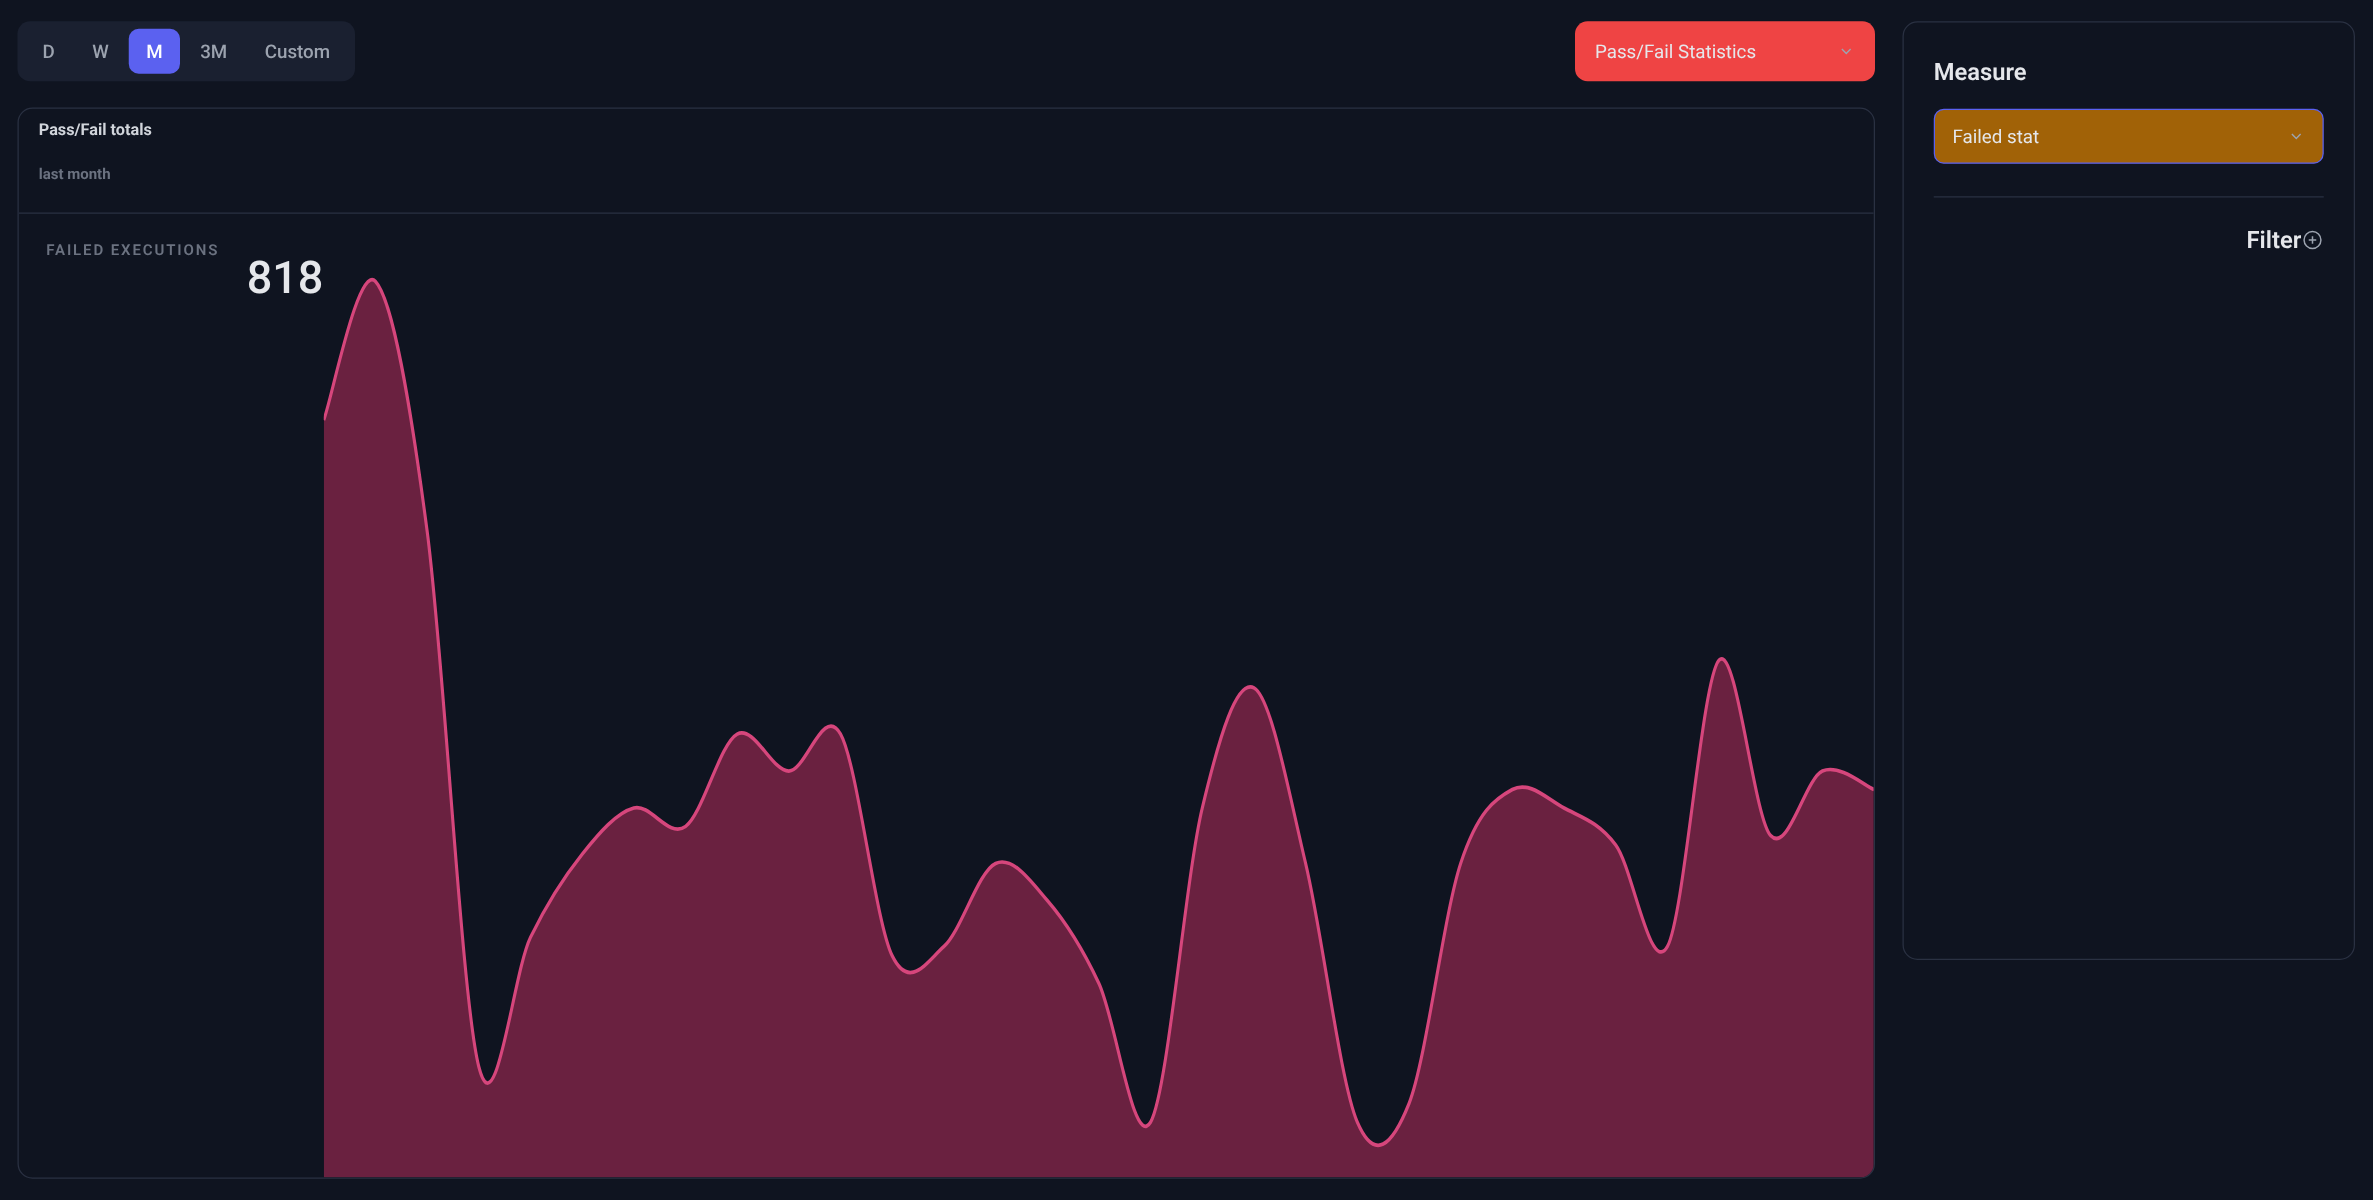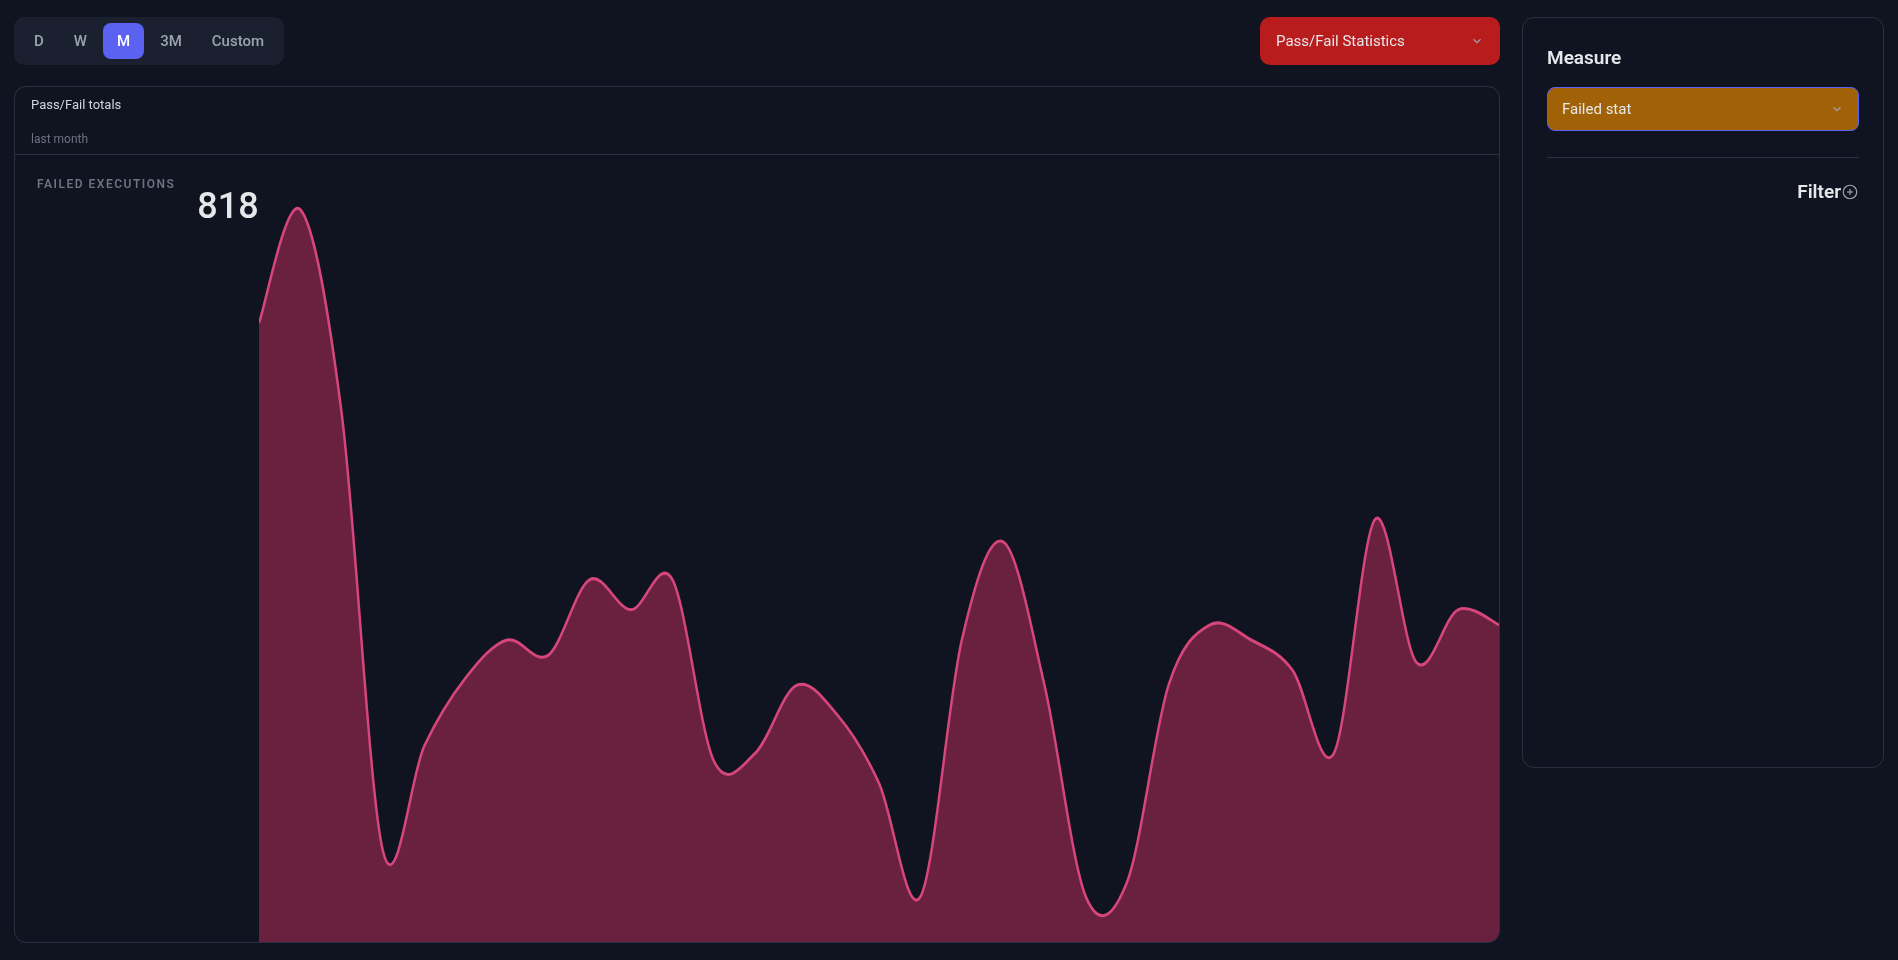--- a/index.html
+++ b/index.html
@@ -34,21 +34,21 @@
     justify-content: center;
     padding: 0 14px;
     font-size: 15px;
     color: #9ca3af;
     border-radius: 8px;
     cursor: pointer;
     font-weight: 500;
   }
   .range-tab.active { background: #5b61f0; color: #fff; }
   .stat-select {
-    background: #b91c1c;
+    background: #ef4444;
     border-radius: 10px;
     padding: 0 16px;
     display: flex;
     align-items: center;
     justify-content: space-between;
     width: 240px;
     font-size: 15px;
     color: #e5e7eb;
     cursor: pointer;
   }
@@ -59,22 +59,23 @@
   .chart-card {
     flex: 1;
     border: 1px solid #2a3142;
     border-radius: 12px;
     display: flex;
     flex-direction: column;
     overflow: hidden;
     min-height: 0;
   }
   .card-header {
-    padding: 10px 16px 8px;
+    padding: 10px 16px 24px;
     border-bottom: 1px solid #2a3142;
+    font-weight: bold;
   }
   .card-title { font-size: 13px; color: #d1d5db; }
   .card-subtitle { font-size: 12px; color: #6b7280; margin-top: 20px; }
   .chart-body { flex: 1; padding: 22px 0 0 0; display: flex; position: relative; }
   .kpi-label {
     font-size: 12px;
     letter-spacing: 1.5px;
     color: #6b7280;
     font-weight: 600;
     padding-left: 22px;

